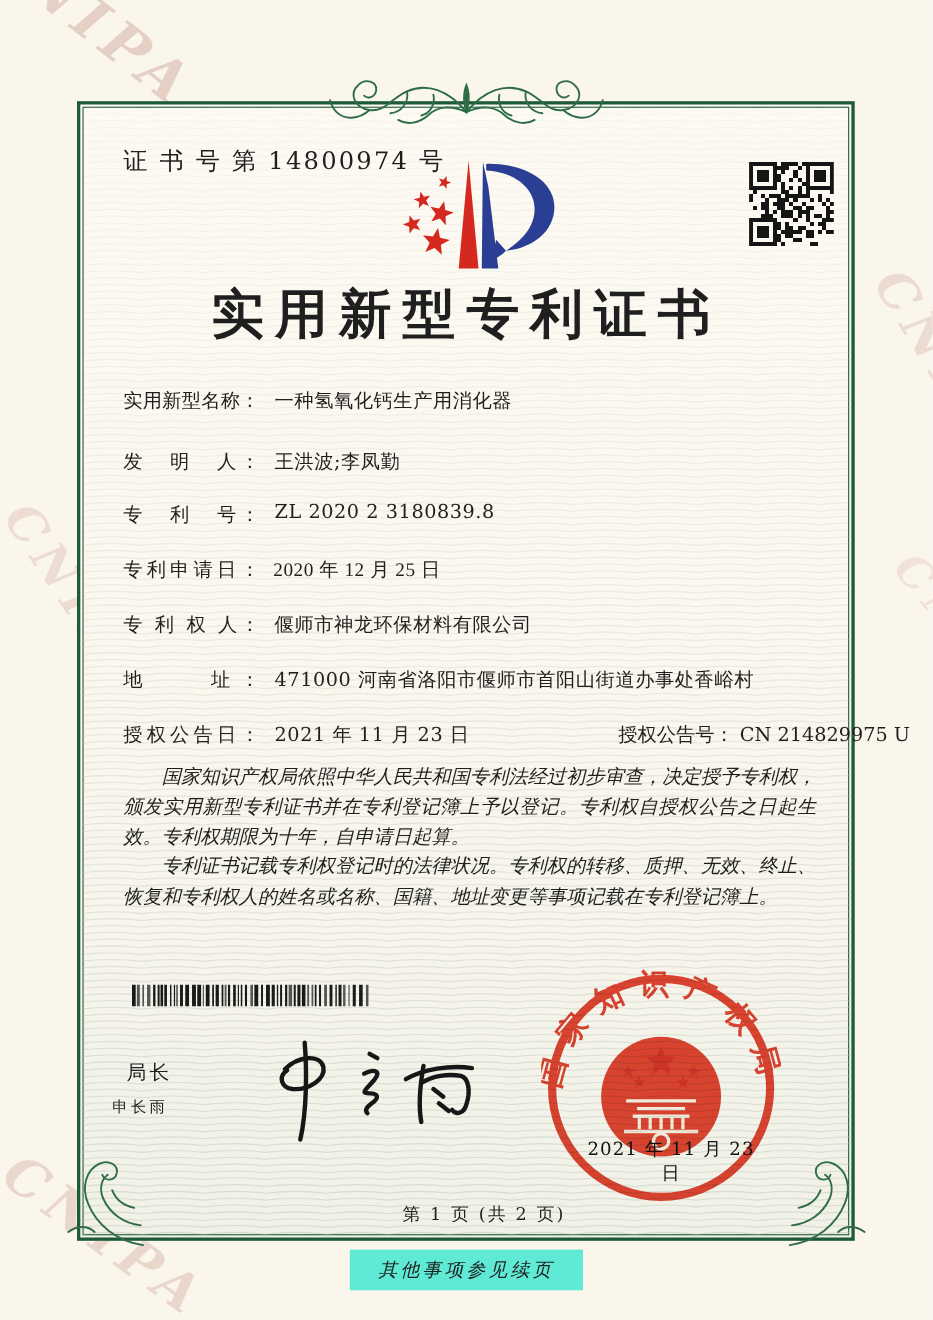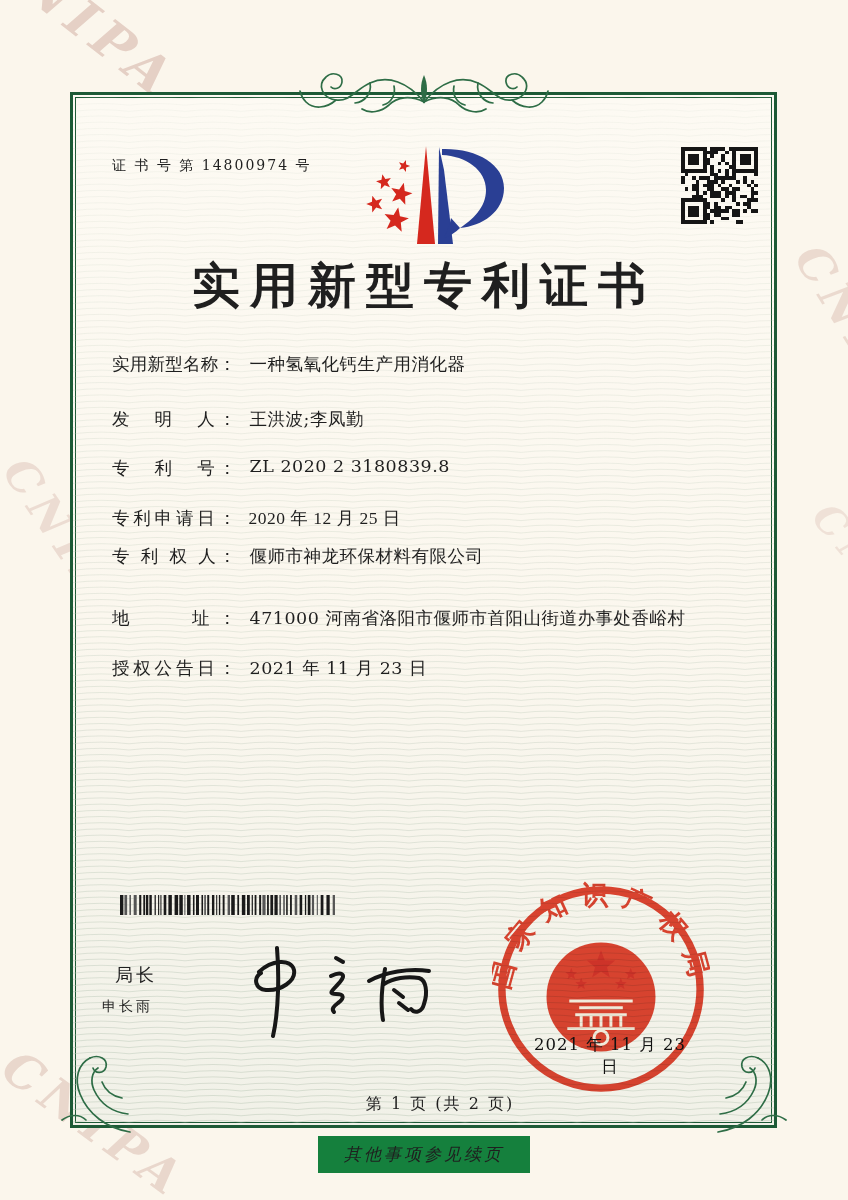--- a/index.html
+++ b/index.html
@@ -27,21 +27,21 @@
     background:linear-gradient(180deg,#fdfaf3 0%,#fbf7ee 52%,#f1f1e8 100%);
     box-sizing:border-box;
   }
   .frame-inner{
     position:absolute;left:2px;top:2px;right:2px;bottom:2px;
     border:1px solid #1d5a36;
   }
   .waves{position:absolute;left:73px;top:95px;width:701px;height:1030px;pointer-events:none;}
   .orn{position:absolute;pointer-events:none;}
   
-  .cert-no{position:absolute;left:112px;top:157px;font-size:14px;letter-spacing:2px;}
+  .cert-no{position:absolute;left:112px;top:132px;font-size:22px;letter-spacing:2px;}
   .logo{position:absolute;left:338px;top:140px;width:188px;height:114px;}
   .qr{position:absolute;left:681px;top:147px;width:77px;height:77px;}
   .title{
     position:absolute;left:0;top:254px;width:848px;text-align:center;
     font-size:48px;font-weight:bold;letter-spacing:10px;
   }
   .field{position:absolute;left:112px;font-size:17.5px;white-space:nowrap;}
   .field .lbl{display:inline-block;width:124px;text-align:justify;text-align-last:justify;white-space:pre;vertical-align:top;}
   .field .val{display:inline-block;margin-left:8px;letter-spacing:.5px;text-align:center;}
   .grant-right{position:absolute;left:450px;top:0;font-size:17.5px;white-space:nowrap;}
@@ -57,21 +57,21 @@
   .seal{position:absolute;left:492px;top:880px;width:218px;height:218px;mix-blend-mode:multiply;opacity:.94;}
   .seal-date{
     position:absolute;left:526px;top:1034px;width:168px;text-align:center;
     font-size:16.5px;letter-spacing:1px;color:#111;
   }
   .page-info{position:absolute;left:16px;top:1094px;width:848px;text-align:center;font-size:16px;letter-spacing:2px;}
   .note{
     position:absolute;left:0;top:1136px;width:848px;text-align:center;
   }
   .note span{
-    display:inline-block;background:#15803d;padding:7px 26px;font-size:17px;
+    display:inline-block;background:#5eead4;padding:7px 26px;font-size:17px;
     font-style:italic;letter-spacing:3px;
   }
 </style>
 </head>
 <body>
 
 <div class="wm wm1">CNIPA</div>
 <div class="wm wm2">CNIPA</div>
 <div class="wm wm3">CNIPA</div>
 <div class="wm wm4">CNIPA</div>
@@ -542,34 +542,40 @@
   <span class="val">王洪波;李凤勤</span>
 </div>
 <div class="field" style="top:456px;">
   <span class="lbl">专　利　号：</span>
   <span class="val">ZL 2020 2 3180839.8</span>
 </div>
 <div class="field" style="top:506px;font-family:Liberation Serif, serif;">
   <span class="lbl">专利申请日：</span>
   <span class="val">2020 年 12 月 25 日</span>
 </div>
-<div class="field" style="top:544px;">
+<div class="field" style="top:556px;">
   <span class="lbl">专 利 权 人：</span>
   <span class="val">偃师市神龙环保材料有限公司</span>
 </div>
 <div class="field" style="top:606px;">
   <span class="lbl">地　　址：</span>
   <span class="val">471000 河南省洛阳市偃师市首阳山街道办事处香峪村</span>
 </div>
 <div class="field" style="top:656px;">
   <span class="lbl">授权公告日：</span>
   <span class="val">2021 年 11 月 23 日</span>
+  <span class="grant-right">
+    <span>授权公告号：</span>
+    <span>CN 214829975 U</span>
+  </span>
 </div>
 
 <div class="paras">
+  <p>国家知识产权局依照中华人民共和国专利法经过初步审查，决定授予专利权，颁发实用新型专利证书并在专利登记簿上予以登记。专利权自授权公告之日起生效。专利权期限为十年，自申请日起算。</p>
+  <p>专利证书记载专利权登记时的法律状况。专利权的转移、质押、无效、终止、恢复和专利权人的姓名或名称、国籍、地址变更等事项记载在专利登记簿上。</p>
 </div>
 
 <svg class="barcode" id="barcode" viewBox="0 0 216 20" preserveAspectRatio="none">
     <rect x="0.00" y="0" width="3.37" height="20" fill="#1a1a1a"></rect>
     <rect x="4.43" y="0" width="2.70" height="20" fill="#555"></rect>
     <rect x="9.42" y="0" width="1.52" height="20" fill="#555"></rect>
     <rect x="13.69" y="0" width="3.01" height="20" fill="#555"></rect>
     <rect x="19.20" y="0" width="2.11" height="20" fill="#1a1a1a"></rect>
     <rect x="23.31" y="0" width="1.79" height="20" fill="#1a1a1a"></rect>
     <rect x="25.92" y="0" width="2.37" height="20" fill="#1a1a1a"></rect>

